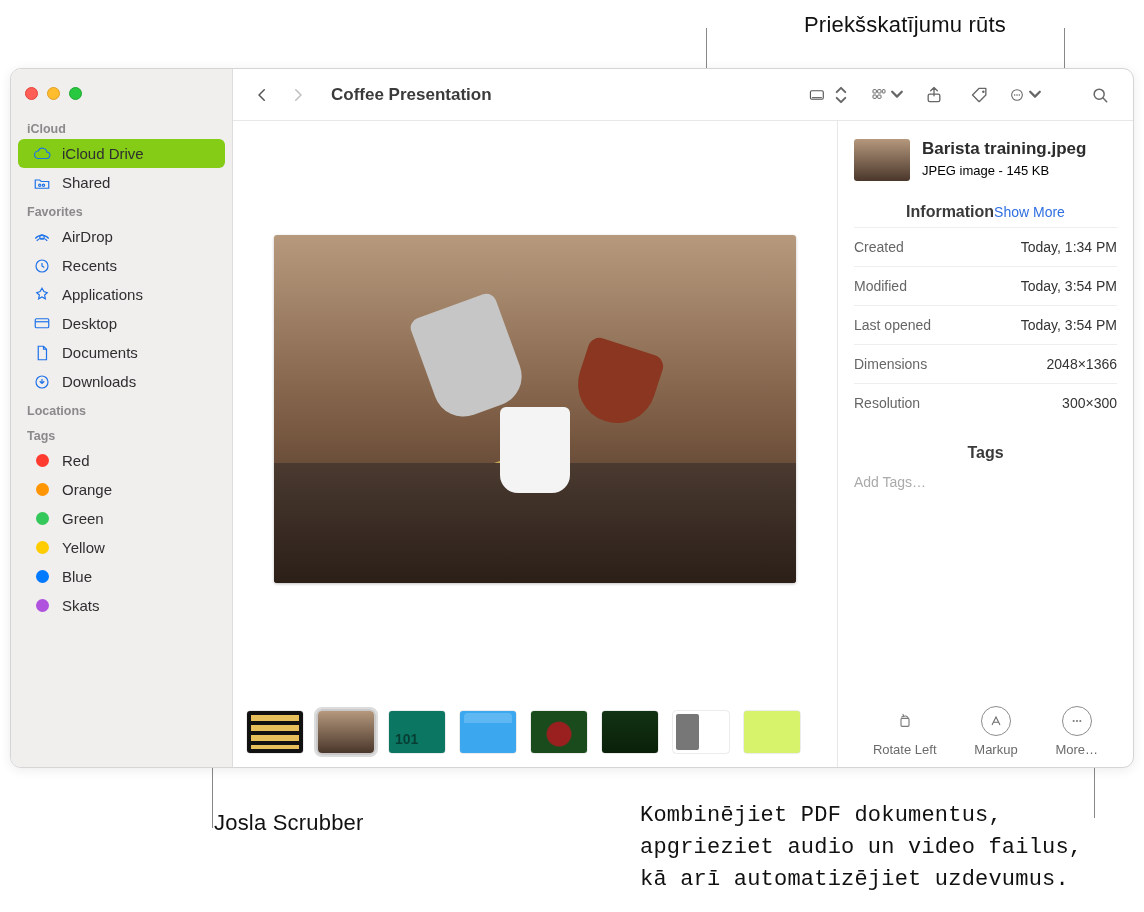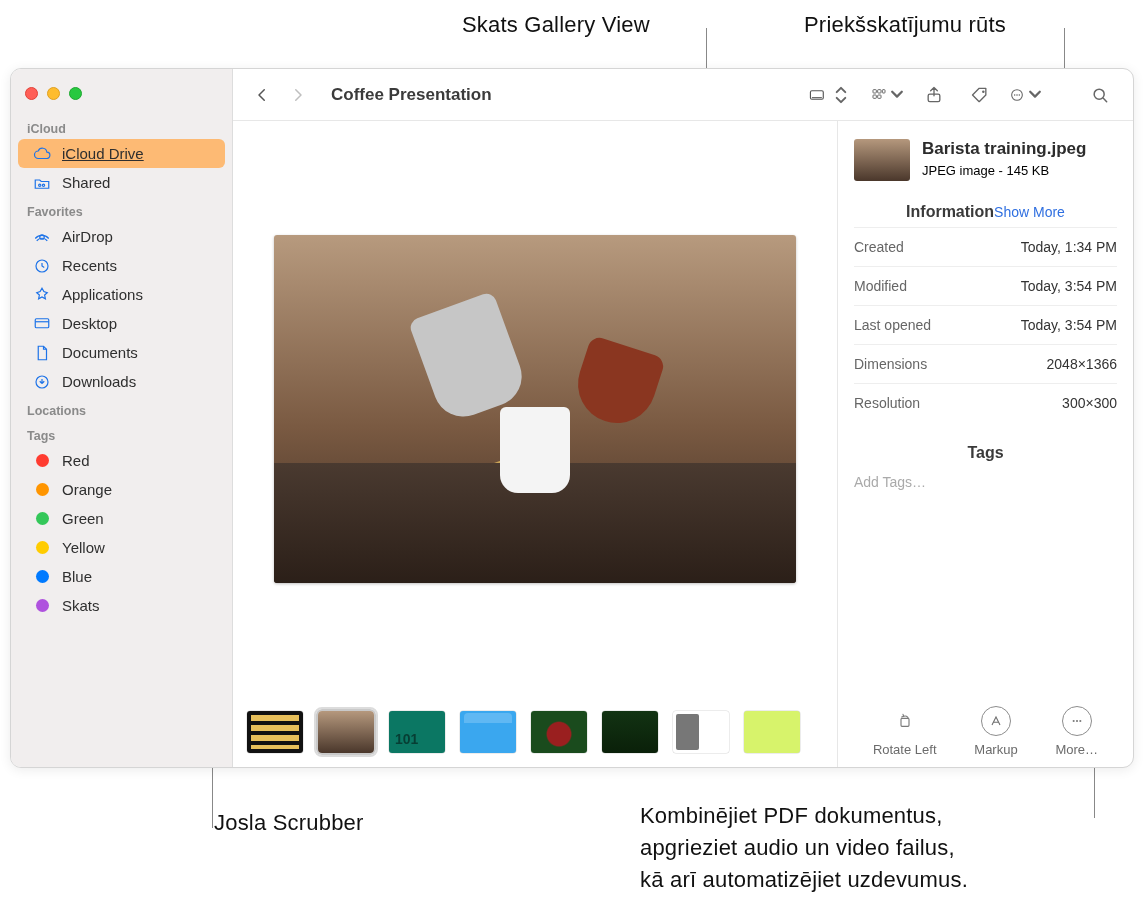--- a/index.html
+++ b/index.html
@@ -53,21 +53,21 @@
     display: flex;
     align-items: center;
     height: 29px;
     padding: 0 10px 0 14px;
     gap: 10px;
     color: #2f2f2f;
     border-radius: 6px;
     margin: 0 7px;
     cursor: default;
   }
-  .sidebar-item.selected { background: #fdba74; text-decoration: underline; }
+  .sidebar-item.selected { background: #84cc16; }
   .sb-icon { width: 20px; height: 20px; display: flex; align-items: center; justify-content: center; }
   .sb-icon svg { width: 18px; height: 18px; }
   .blue-stroke { stroke: #1e73e8; fill: none; stroke-width: 1.6; }
   .tag-dot { width: 13px; height: 13px; border-radius: 50%; }
 
   
   .main { flex: 1; display: flex; flex-direction: column; }
   .toolbar {
     height: 52px;
     display: flex;
@@ -159,30 +159,29 @@
   }
   .pp-action { display:flex; flex-direction:column; align-items:center; gap:6px; color:#6b6b6b; font-size:13px;}
   .pp-action .circ { width:30px; height:30px; border:1.5px solid #8d8d8d; border-radius:50%; display:flex; align-items:center; justify-content:center;}
   .pp-action .circ svg { width:16px; height:16px; stroke:#6d6d6d; fill:none; stroke-width:1.6;}
 
 </style>
 </head>
 <body>
 
 <div class="callouts">
-  <div class="callout-label" style="left:462px; top:12px;">Skats Gallery View</div>
   <div class="callout-line" style="left:706px; top:28px; width:1px; height:50px;"></div>
 
   <div class="callout-label" style="left:804px; top:12px;text-align:center;">Priekšskatījumu rūts</div>
   <div class="callout-line" style="left:1064px; top:28px; width:1px; height:160px;"></div>
 
   <div class="callout-label" style="left:214px; top:810px;">Josla Scrubber</div>
   <div class="callout-line" style="left:212px; top:720px; width:1px; height:108px;"></div>
 
-  <div class="callout-label" style="left:640px; top:800px; white-space:pre; text-align:left; line-height:1.45;">Kombinējiet PDF dokumentus,
+  <div class="callout-label" style="left:640px; top:800px; white-space:pre; text-align:left; line-height:1.45;font-family:Liberation Mono, monospace;">Kombinējiet PDF dokumentus,
 apgrieziet audio un video failus,
 kā arī automatizējiet uzdevumus.</div>
   <div class="callout-line" style="left:1094px; top:760px; width:1px; height:58px;"></div>
 </div>
 
 <div class="window">
 
   <aside class="sidebar">
     <div class="traffic">
       <span class="dot red"></span>

